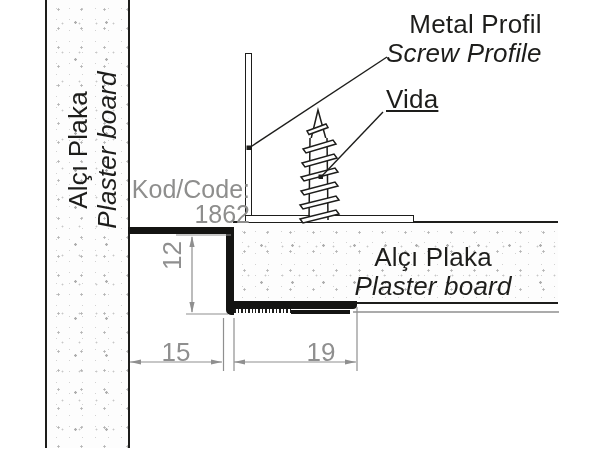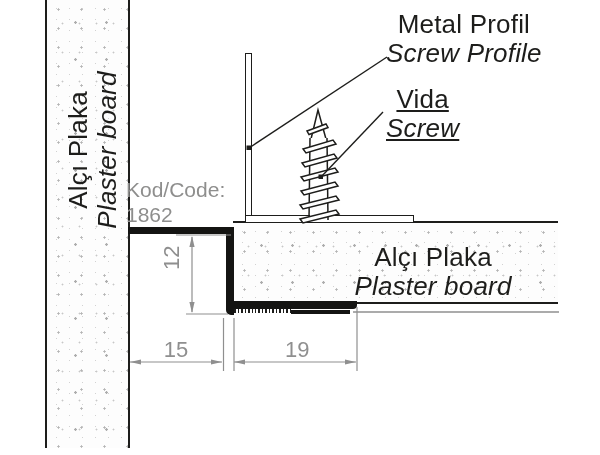--- a/index.html
+++ b/index.html
@@ -40,36 +40,36 @@
     background:repeating-linear-gradient(90deg,#1d1d1b 0 1.5px,transparent 1.5px 3.5px);
   }
   .z-plate{left:291px;top:310px;width:59px;height:4px;background:#141412;}
   
   .mp{background:#fff;border:1.5px solid #1d1d1b;box-sizing:border-box;}
   .mp-vert{left:245px;top:53px;width:7px;height:166px;}
   .mp-horiz{left:245px;top:215px;width:169px;height:8px;}
   
   .label{font-size:26px;line-height:29px;letter-spacing:0.2px;white-space:nowrap;}
   .label .en{font-style:italic;}
-  .callout{text-align:center;}
+  .callout{text-align:right;}
   .mat-label{text-align:center;}
   .wall-label{
     left:93px;top:150px;width:0;height:0;overflow:visible;
   }
   .wall-label .inner{
     transform:translate(-50%,-50%) rotate(-90deg);
     display:block;width:320px;text-align:center;
   }
   .code-label{
-    left:126px;top:177px;width:124px;text-align:left;
-    font-size:21px;line-height:25px;color:#8e8e8d;white-space:nowrap;
+    left:126px;top:177px;width:124px;text-align:right;
+    font-size:25px;line-height:25px;color:#8e8e8d;white-space:nowrap;
   }
-  .dim-text{font-size:22px;color:#8f8f8f;white-space:nowrap;}
+  .dim-text{font-size:26px;color:#8f8f8f;white-space:nowrap;}
   .dim-15{left:156px;top:337px;width:40px;text-align:center;}
-  .dim-19{left:285px;top:337px;width:40px;text-align:left;}
+  .dim-19{left:301px;top:337px;width:40px;text-align:center;}
   .dim-12{
     left:172px;top:270px;width:0;height:0;overflow:visible;
   }
   .dim-12 .inner{display:block;transform:translate(-50%,-50%) rotate(-90deg);}
   svg.overlay{left:0;top:0;pointer-events:none;}
 </style>
 </head>
 <body>
 
 <div class="canvas">
@@ -153,21 +153,20 @@
     <span>1862</span>
   </div>
 
   <div class="abs label callout" style="left:386px;top:10px;">
     <span class="tr">Metal Profil</span><br>
     <span class="en">Screw Profile</span>
   </div>
 
   <div class="abs label callout" style="left:386px;top:85px;text-decoration:underline;">
     <span class="tr">Vida</span><br>
-    <span class="en">Screw</span>
   </div>
 
   <div class="abs label mat-label" style="left:353px;top:243px;width:160px;">
     <span class="tr">Alçı Plaka</span><br>
     <span class="en">Plaster board</span>
   </div>
 
   <div class="abs dim-text dim-15">15</div>
   <div class="abs dim-text dim-19">19</div>
   <div class="abs dim-text dim-12">

